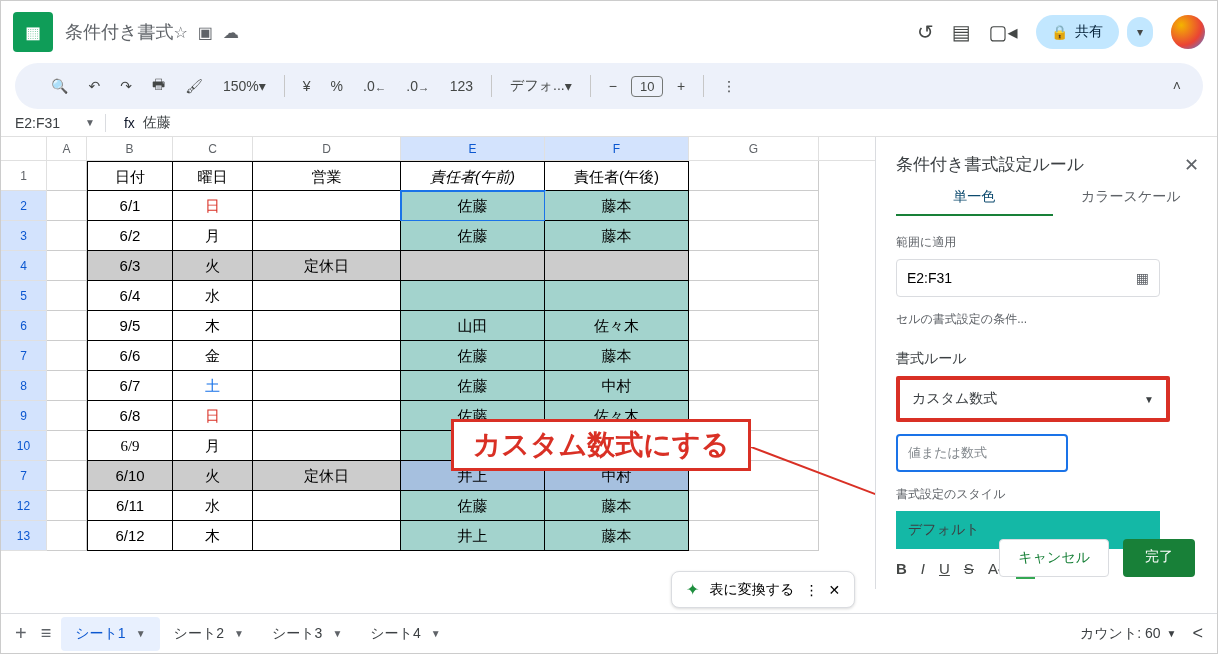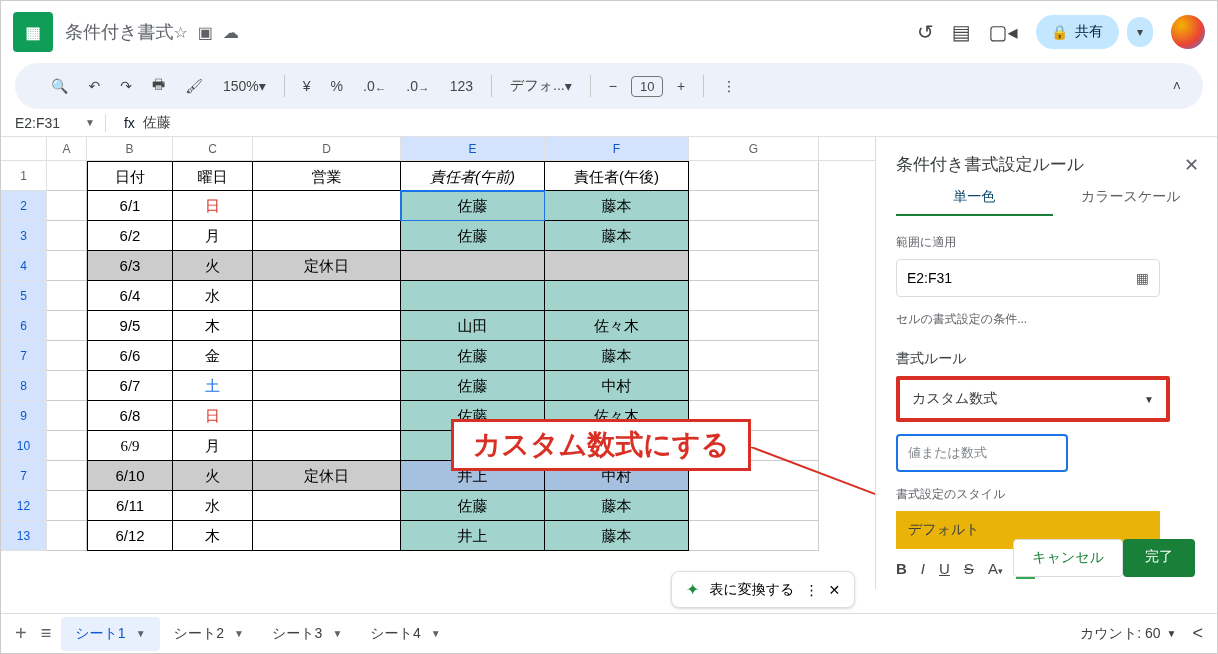--- a/index.html
+++ b/index.html
@@ -53,23 +53,23 @@
 .close-x{font-size:18px;color:#5f6368;cursor:pointer;margin-right:10px}
 .tabs{display:flex;margin-bottom:18px}
 .tab{flex:1;text-align:center;padding:8px 0;color:#5f6368;cursor:pointer}
 .tab.active{color:#0c4a6e;border-bottom:2px solid #188038;font-weight:500}
 .section-label{font-size:12px;color:#5f6368;margin:14px 0 8px}
 .range-input{display:flex;border:1px solid #dadce0;border-radius:4px;height:38px;align-items:center;padding:0 10px;width:264px}
 .range-input input{border:none;flex:1;font-size:14px;outline:none}
 .grid-ic{color:#5f6368}
 .dropdown{border:4px solid #d93025;border-radius:2px;padding:10px 12px;width:274px;display:flex;justify-content:space-between;align-items:center;margin-top:2px;font-size:14px;background:#fff}
 .formula-input{border:2px solid #1a73e8;border-radius:4px;padding:8px 10px;width:172px;margin-top:12px;font-size:13px;color:#80868b}
-.style-preview{background:#eab308;padding:10px 12px;width:264px;margin-top:6px;font-size:14px}
+.style-preview{background:#14b8a6;padding:10px 12px;width:264px;margin-top:6px;font-size:14px}
 .format-btns{display:flex;gap:14px;margin-top:10px;font-size:15px;color:#444746;align-items:center}
-.panel-buttons{position:absolute;bottom:12px;right:22px;display:flex;}
+.panel-buttons{position:absolute;bottom:12px;right:22px;display:flex;gap:14px}
 .btn-cancel{border:1px solid #dadce0;background:#fff;padding:9px 18px;border-radius:4px;font-size:14px;color:#188038}
 .btn-done{background:#188038;color:#fff;padding:9px 22px;border-radius:4px;font-size:14px}
 .convert-pill{position:absolute;left:670px;top:570px;background:#fff;border:1px solid #dadce0;border-radius:8px;padding:8px 14px;display:flex;align-items:center;gap:10px;font-size:14px;box-shadow:0 1px 3px rgba(0,0,0,.15);z-index:20}
 .sparkle{color:#1e8e3e;font-size:16px}
 .footer{position:absolute;bottom:0;left:0;right:0;height:40px;border-top:1px solid #dadce0;display:flex;align-items:center;padding:0 14px;background:#fff;font-size:14px;color:#3c4043}
 .sheet-tab{padding:8px 14px;display:flex;align-items:center;gap:6px;cursor:pointer}
 .sheet-tab.active{color:#0b57d0;background:#e8f0fe;font-weight:500;border-radius:4px}
 .footer .plus{font-size:20px;color:#5f6368;margin-right:14px}
 .footer .all{font-size:18px;color:#5f6368;margin-right:10px}
 .caret{font-size:10px;color:#5f6368;margin-left:4px}

